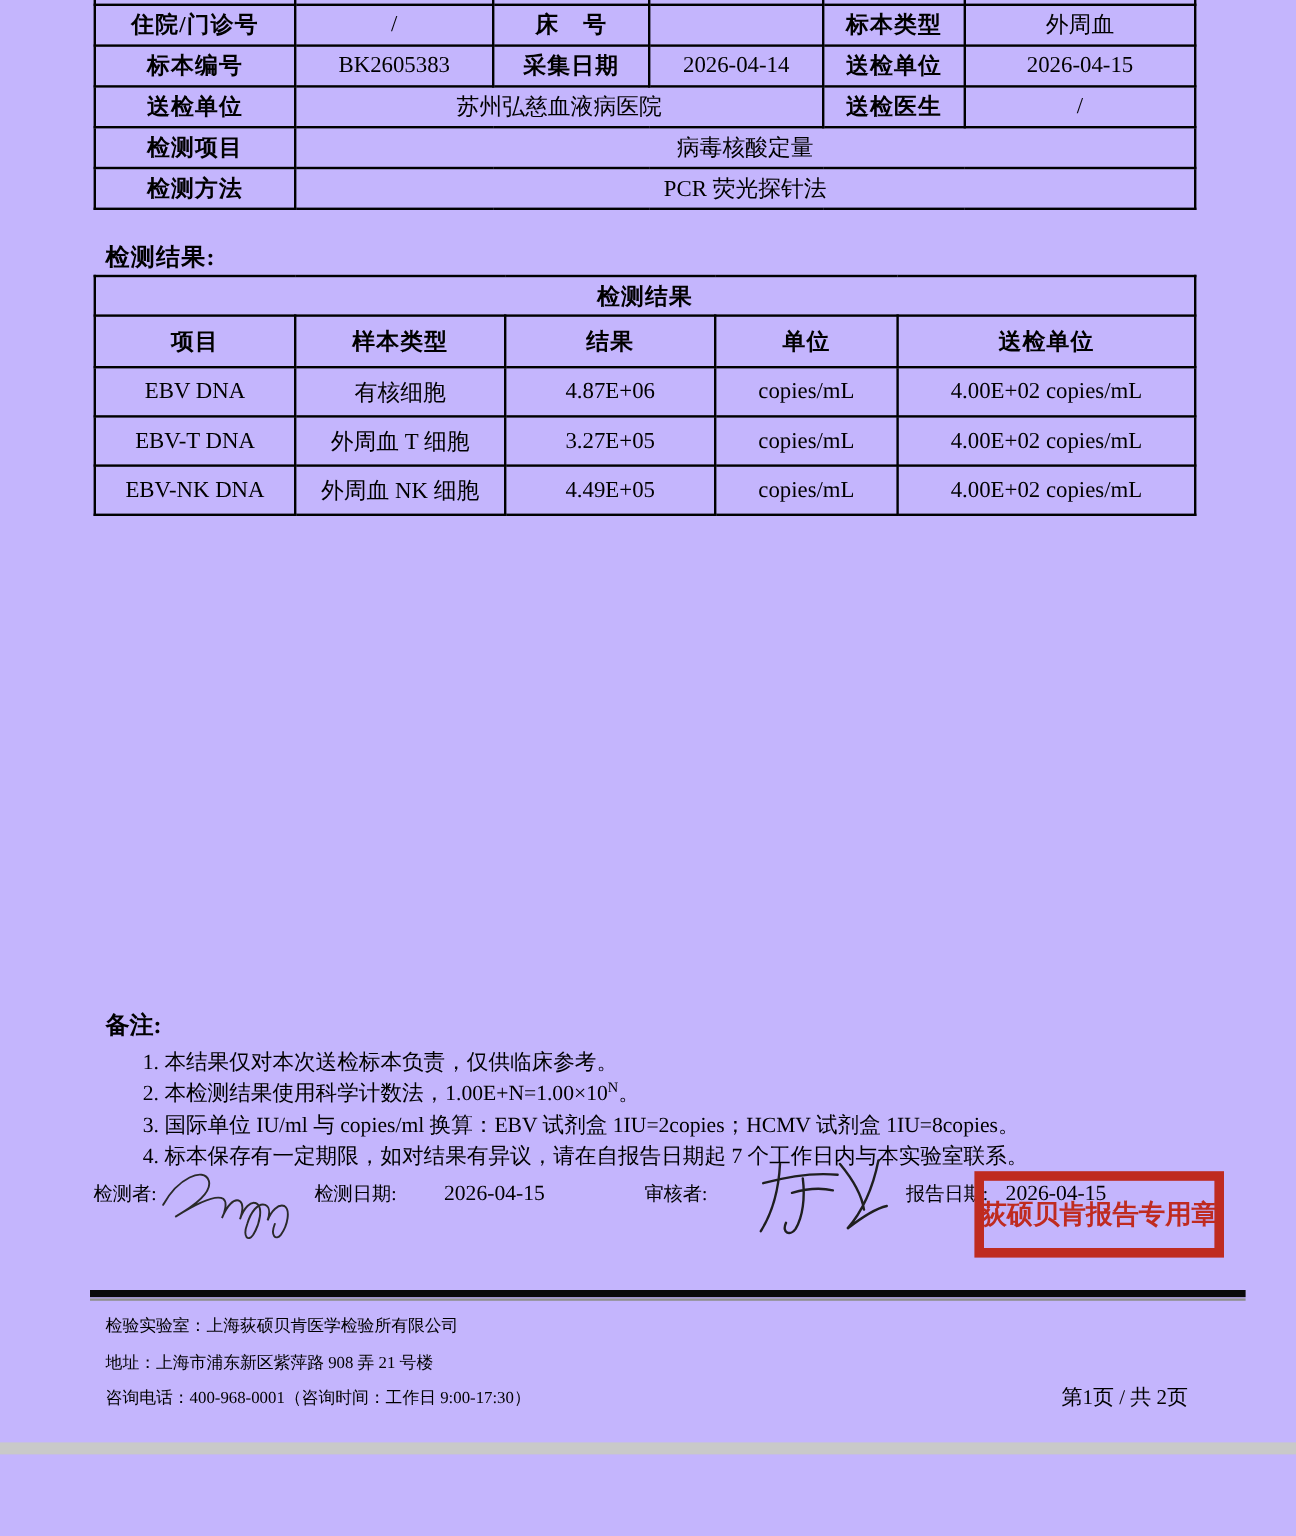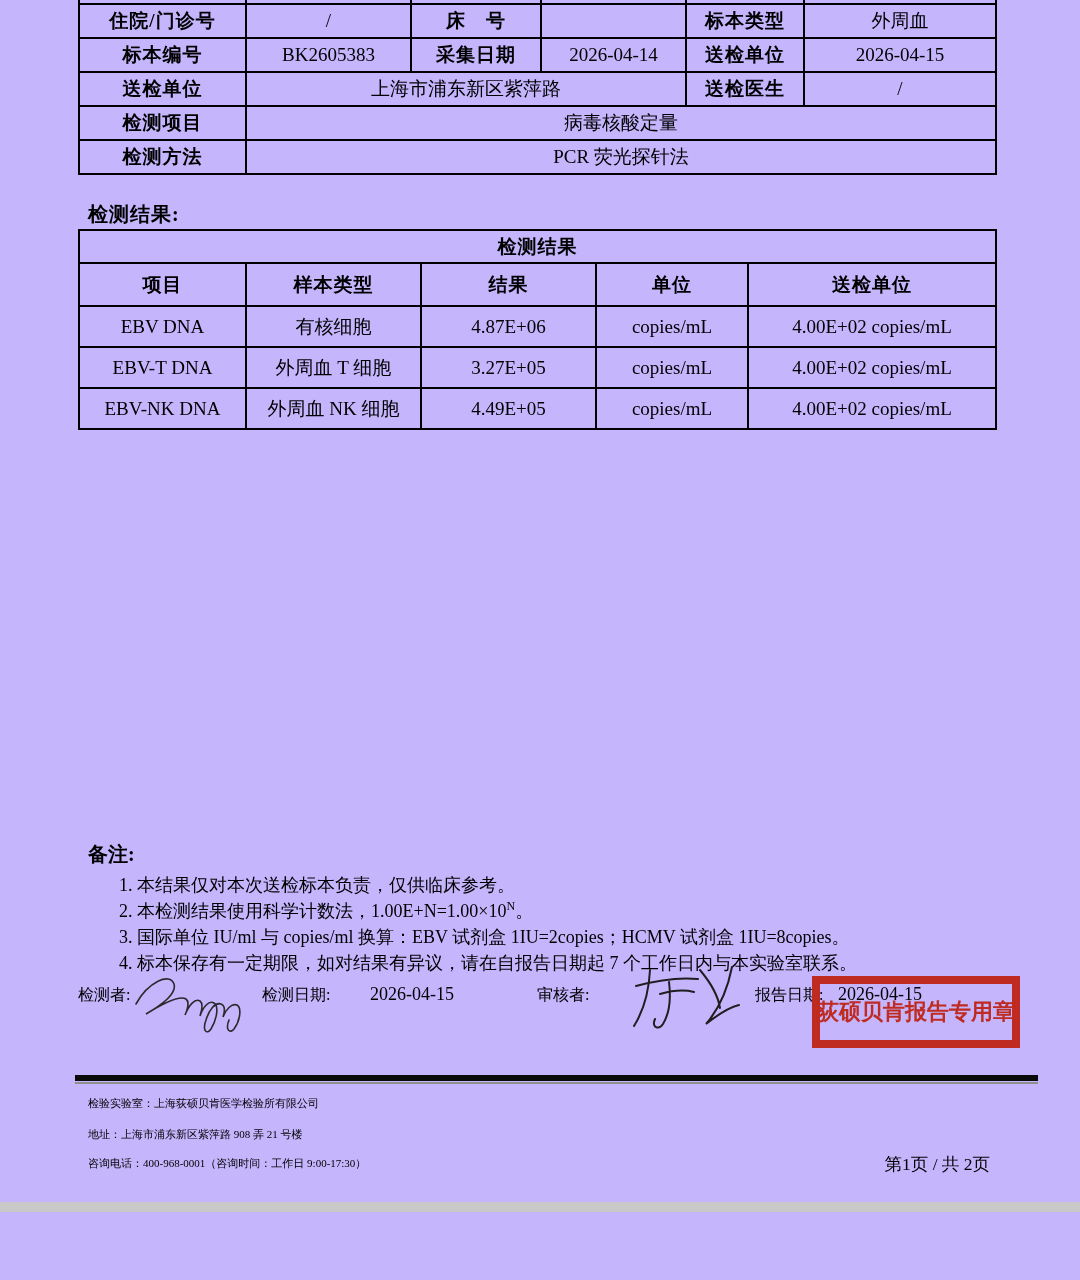--- a/index.html
+++ b/index.html
@@ -42,21 +42,21 @@
          justify-content:center;font-weight:bold;font-size:22px;white-space:nowrap;
          background:transparent;z-index:3;letter-spacing:0;}
   .report-date-under{z-index:1;}
 
   
   .rule{position:absolute;left:75px;top:1075px;width:963px;}
   .rule-black{height:6px;background:#0a0a0a;}
   .rule-gray{height:2px;background:#8f8f8f;margin-top:1px;}
 
   
-  .footer-line{position:absolute;left:88px;font-size:11px;white-space:nowrap;}
+  .footer-line{position:absolute;left:88px;font-size:14px;white-space:nowrap;}
   .page-info{position:absolute;right:90px;top:1152px;font-size:17.5px;white-space:nowrap;}
 
   
   .page-break{position:absolute;left:0;top:1202px;width:1080px;height:10px;background:#c9c9c9;}
 </style>
 </head>
 <body>
 
 <div class="page">
 
@@ -89,21 +89,21 @@
     <tr>
       <td class="lbl">标本编号</td>
       <td>BK2605383</td>
       <td class="lbl">采集日期</td>
       <td>2026-04-14</td>
       <td class="lbl">送检单位</td>
       <td>2026-04-15</td>
     </tr>
     <tr>
       <td class="lbl">送检单位</td>
-      <td colspan="3">上海市浦东新区紫萍路</td>
+      <td colspan="3">苏州弘慈血液病医院</td>
       <td class="lbl">送检医生</td>
       <td>/</td>
     </tr>
     <tr>
       <td class="lbl">检测项目</td>
       <td colspan="5">病毒核酸定量</td>
     </tr>
     <tr style="height:24px;">
       <td class="lbl">检测方法</td>
       <td colspan="5">PCR 荧光探针法</td>

